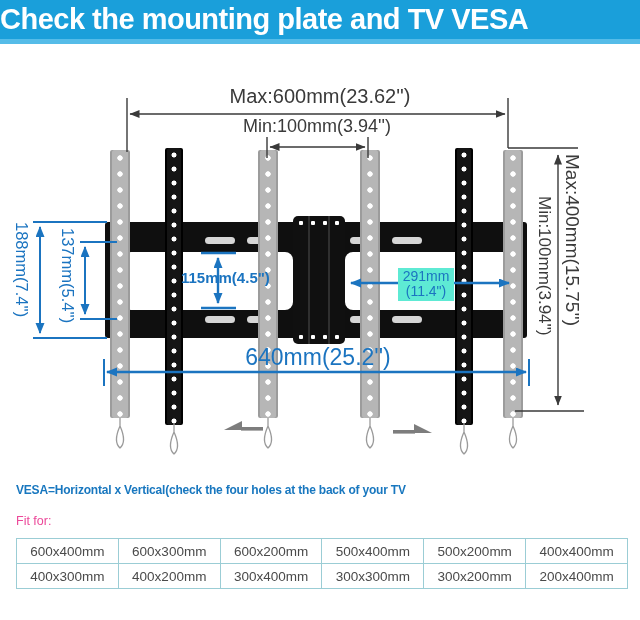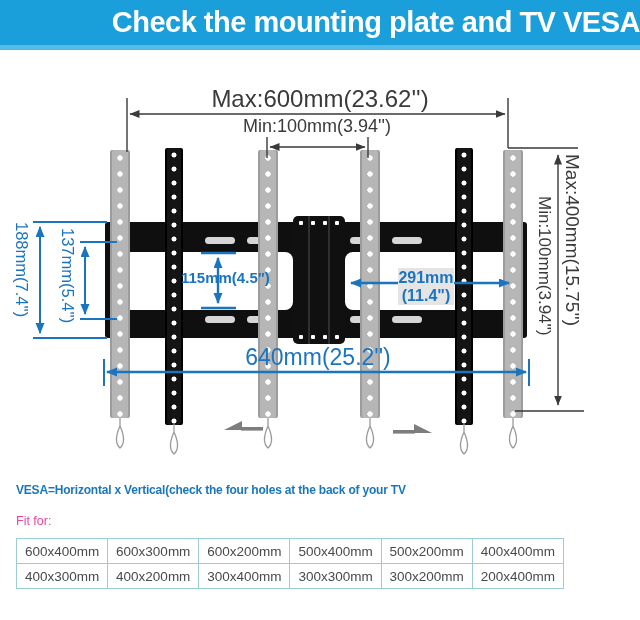--- a/index.html
+++ b/index.html
@@ -3,23 +3,23 @@
 <meta charset="utf-8">
 <style>
   * { margin:0; padding:0; box-sizing:border-box; }
   html,body { background:#fff; }
   #stage {
     position:relative; width:640px; height:620px; background:#fff;
     overflow:hidden; font-family:"Liberation Sans", sans-serif;
   }
   
   #hdr {
-    position:absolute; left:0; top:0; width:640px; height:50px;
+    position:absolute; left:0; top:0; width:640px; height:44px;
     background:#1a9fda; border-bottom:5px solid #55bce8;
-    display:flex; align-items:center; justify-content:flex-end;
+    display:flex; align-items:center; justify-content:flex-start;
   }
   #hdr .t { color:#fff; font-weight:bold; font-size:29px; letter-spacing:-0.5px; }
 
   
   .plate { position:absolute; left:105px; top:222px; width:422px; height:116px;
            background:#0f0f0f; border-radius:3px; z-index:1; }
   .window { position:absolute; background:#fff; border-radius:8px; top:30px; height:58px; }
   .win-l { left:18px; width:170px; }
   .win-r { left:240px; width:168px; }
   .centerblock { position:absolute; left:188px; top:-6px; width:52px; height:128px;
@@ -45,36 +45,36 @@
 
   svg.overlay { position:absolute; left:0; top:0; z-index:3; pointer-events:none; }
 
   
   .lbl { position:absolute; z-index:4; white-space:nowrap; }
   .k { color:#3a3a3a; }
   .b { color:#1b74c0; }
   .vert { writing-mode:vertical-rl; }
   .ctr { text-align:center; }
 
-  #lbl-top-max { left:200px; top:85px;  width:240px; font-size:24px; }
+  #lbl-top-max { left:200px; top:85px;  width:240px; font-size:20px; }
   #lbl-top-min { left:217px; top:116px; width:200px; font-size:18px; }
   #lbl-right-max { left:561px; top:154px; font-size:19px; }
   #lbl-right-min { left:534px; top:196px; font-size:17px; }
   #lbl-left-outer { left:12px; top:222px; font-size:16.5px; }
   #lbl-left-inner { left:58px; top:228px; font-size:16.5px; }
   #lbl-115 { left:181px; top:269px; font-size:15px; font-weight:bold; }
-  #lbl-291 { left:398px; top:268px; width:56px; font-size:16px; font-weight:bold;
-             background:#e5e5e5; line-height:1.1; padding:1px 0; }
+  #lbl-291 { left:398px; top:268px; width:56px; font-size:14px; font-weight:normal;
+             background:#5eead4; line-height:1.1; padding:1px 0; }
   #lbl-640 { left:193px; top:344px; width:250px; font-size:23px; }
 
   
   #vesa-note { position:absolute; left:16px; top:483px; font-size:12px; font-weight:bold;
                color:#1877bf; letter-spacing:-0.2px; white-space:nowrap; }
   #fit-for { position:absolute; left:16px; top:514px; font-size:12.5px; color:#ec4899; }
-  table.vesa { position:absolute; left:16px; top:538px; width:548px;
+  table.vesa { position:absolute; left:16px; top:538px; width:612px;
                border-collapse:collapse; table-layout:fixed; }
   table.vesa td { border:1.5px solid #9bcdd5; height:25px; text-align:center;
                   font-size:13.5px; color:#4a4a4a; font-family:"Liberation Sans",sans-serif; }
 </style>
 </head>
 <body>
 
 <div id="stage">
 
   <div id="hdr">

